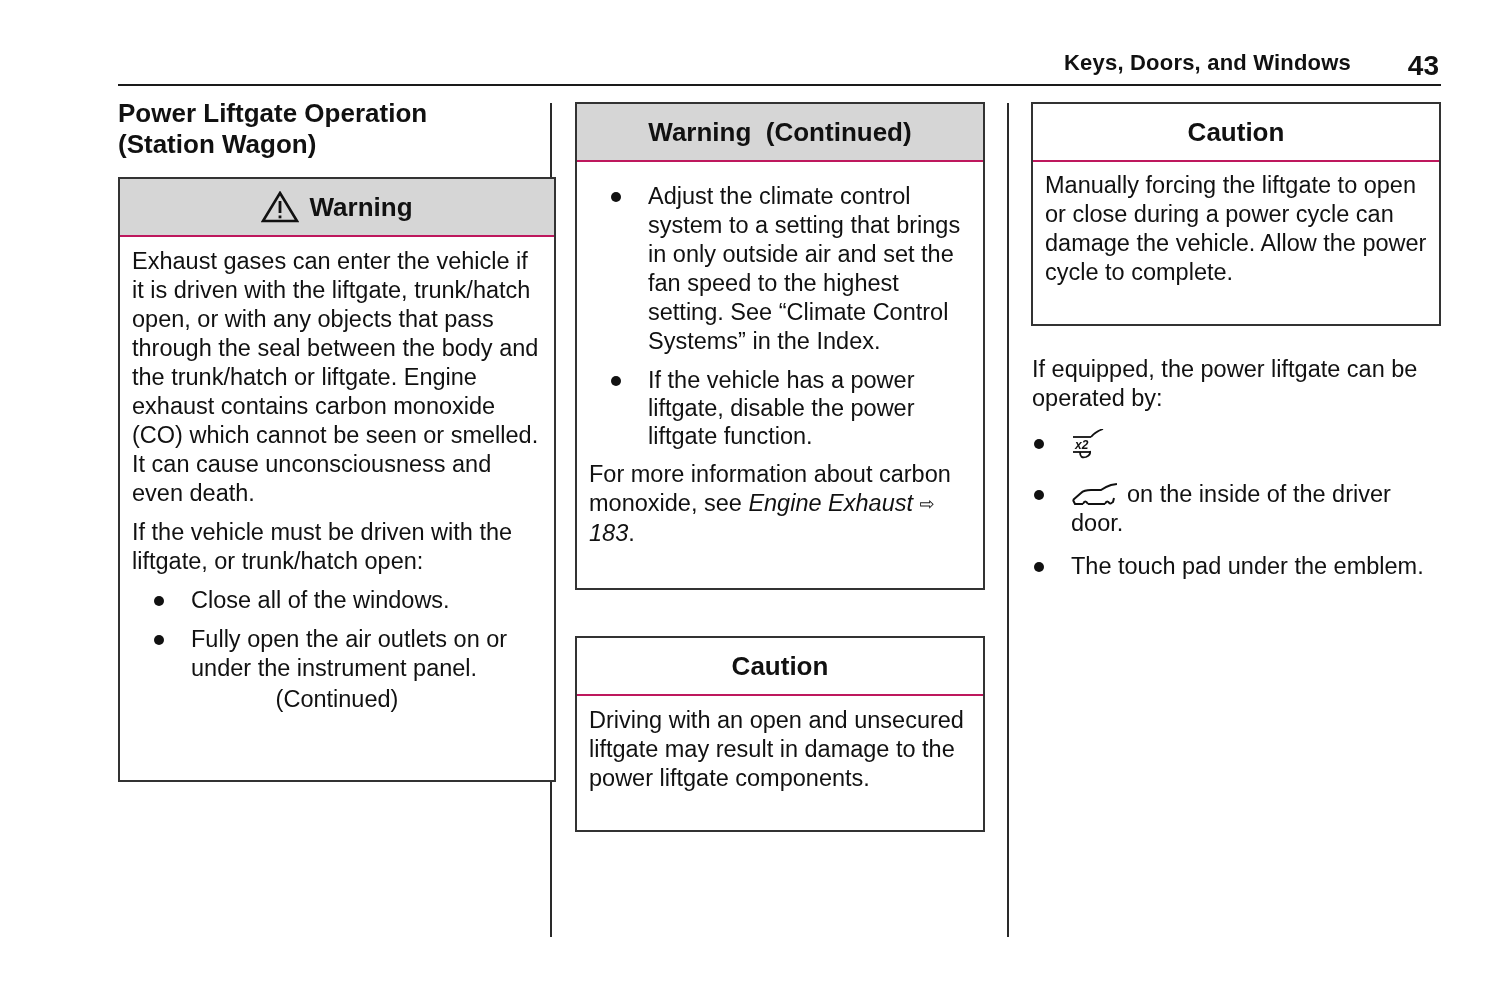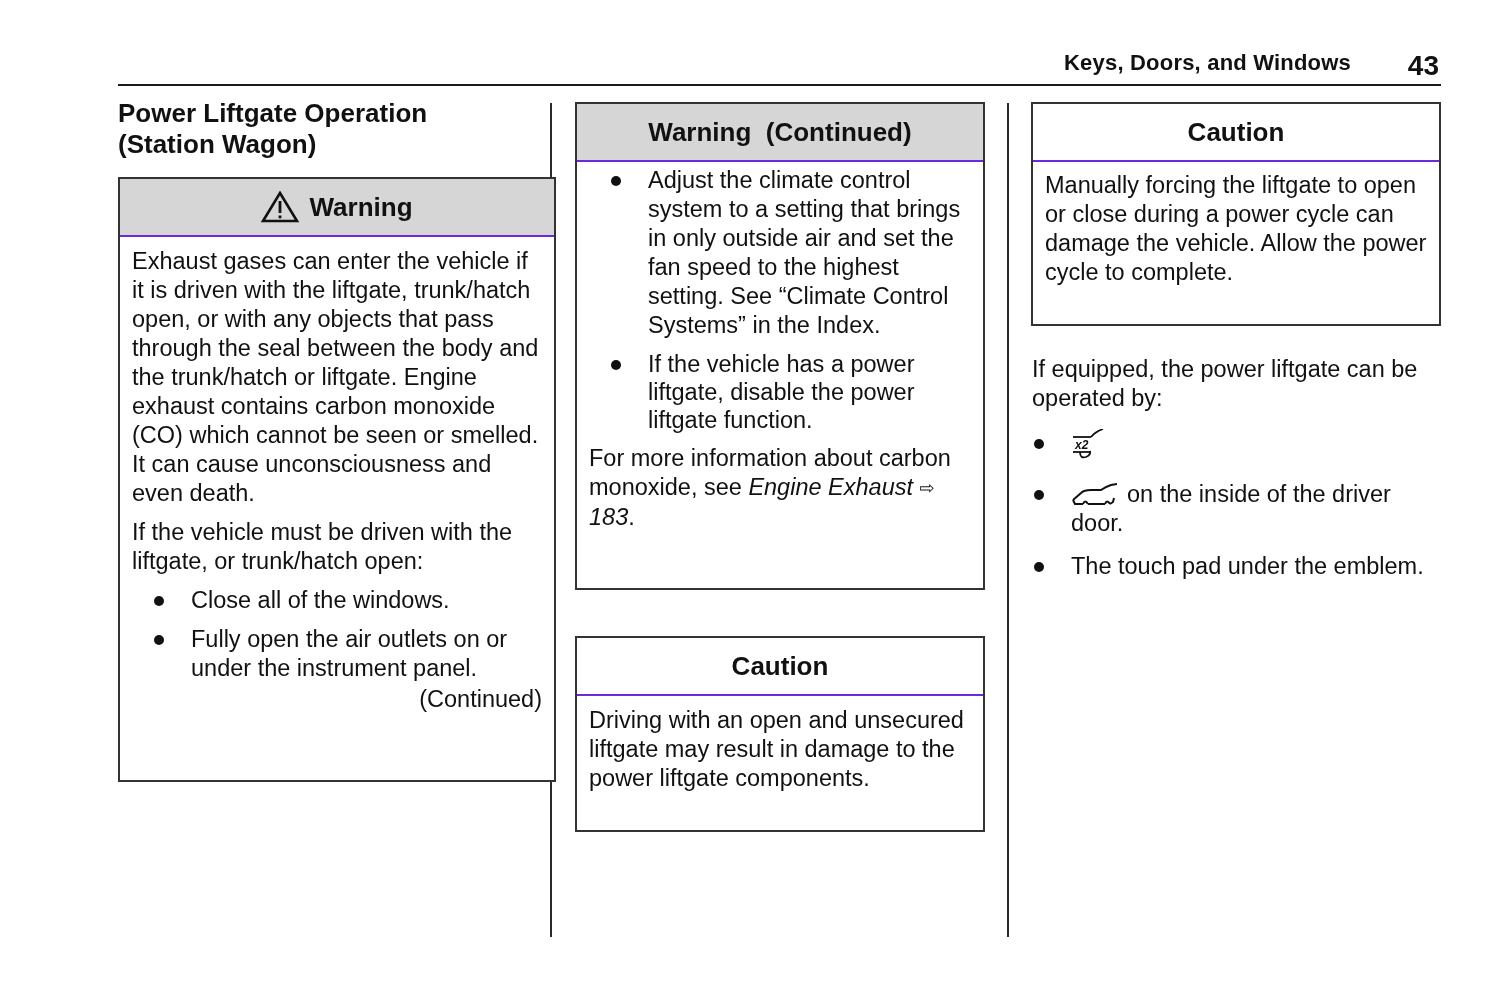--- a/index.html
+++ b/index.html
@@ -22,34 +22,34 @@
   }
   .col-divider { width: 2px; background: #2a2a2a; top: 103px; height: 834px; }
   .section-title {
     left: 118px; top: 98px; width: 420px;
     font-weight: bold; font-size: 26px; line-height: 31px;
   }
   .box {
     border: 2px solid #333333; box-sizing: border-box; background: #fff;
   }
   .box-head {
-    border-bottom: 2px solid #6d28d9; box-sizing: border-box;
+    border-bottom: 2px solid #be185d; box-sizing: border-box;
     text-align: center; font-weight: bold; font-size: 26px;
     display: flex; align-items: center; justify-content: center;
   }
   .box-head.gray { background: #d6d6d6; }
   .box-body { padding: 10px 12px 0 12px; font-size: 23.5px; line-height: 29px; }
   .p { margin: 0 0 10px 0; }
   .bullets { list-style: none; margin: 0; padding: 0; }
   .bullets li { position: relative; padding-left: 59px; margin-bottom: 10px; }
   .bullets li .dot {
     position: absolute; left: 22px; top: 10px; width: 10px; height: 10px;
     border-radius: 50%; background: #111;
   }
-  .continued { text-align: right; margin-top: -2px; }
+  .continued { text-align: center; margin-top: -2px; }
   .warn-icon { display: inline-block; width: 38px; height: 32px; margin-right: 10px; vertical-align: -3px; }
   .plain { font-size: 23.5px; line-height: 29px; }
   .ops li { position: relative; padding-left: 39px; margin-bottom: 26px; }
   .ops li .dot {
     position: absolute; left: 2px; top: 10px; width: 10px; height: 10px;
     border-radius: 50%; background: #111;
   }
   .glyph { display: inline-block; vertical-align: -6px; margin-right: 10px; }
   .ital { font-style: italic; }
   .xref { font-style: normal; font-size: 18px; vertical-align: 1px; }
@@ -87,21 +87,21 @@
       <li style="margin-bottom:4px;"><span class="dot"></span><span>Fully open the air outlets on or under the instrument panel.</span></li>
     </ul>
     <div class="continued">(Continued)</div>
   </div>
 </div>
 
 <div class="abs box" style="left:575px; top:102px; width:410px; height:488px;">
   <div class="box-head gray" style="height:58px;">
     <span style="white-space:pre;">Warning  (Continued)</span>
   </div>
-  <div class="box-body" style="padding-top:4px;">
+  <div class="box-body" style="padding-top:20px;">
     <ul class="bullets">
       <li style="margin-bottom:10px;"><span class="dot"></span><span>Adjust the climate control system to a setting that brings in only outside air and set the fan speed to the highest setting. See “Climate Control Systems” in the Index.</span></li>
       <li style="line-height:28px;"><span class="dot"></span><span>If the vehicle has a power liftgate, disable the power liftgate function.</span></li>
     </ul>
     <p class="p">
       <span>For more information about carbon monoxide, see </span><span class="ital"><span>Engine Exhaust</span> <span class="xref">⇨</span> <span>183</span></span><span>.</span>
     </p>
   </div>
 </div>
 

